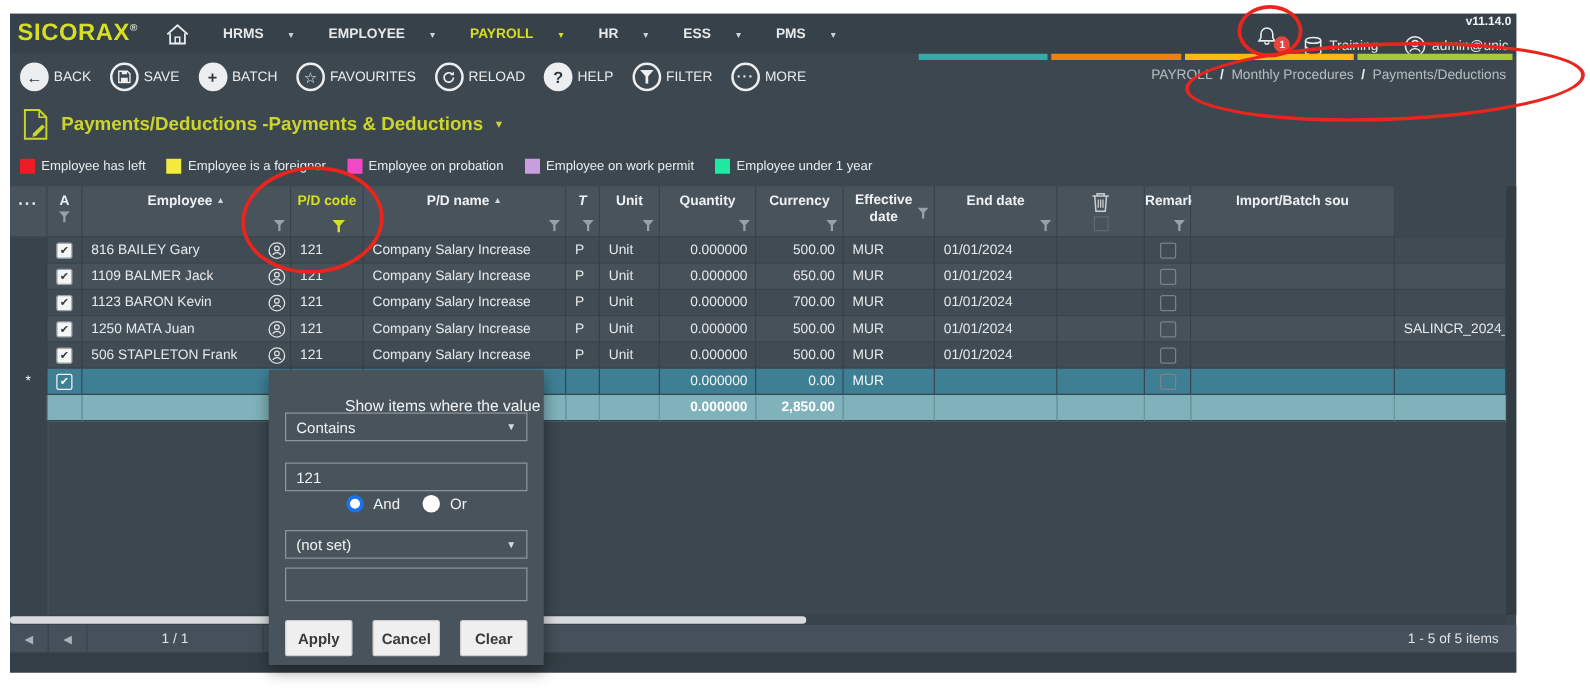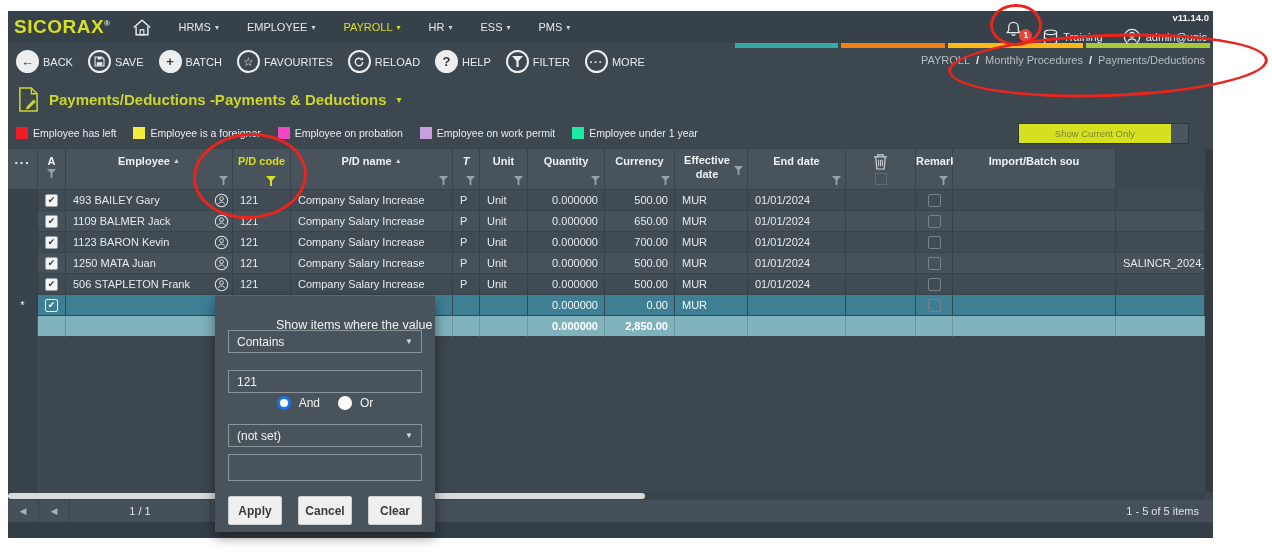--- a/index.html
+++ b/index.html
@@ -6,21 +6,21 @@
   body{font-family:"Liberation Sans","DejaVu Sans",sans-serif;background:#fff;}
   .page{position:relative;width:1272px;height:556px;background:#fff;overflow:hidden;padding-left:44px;}
   .app{position:absolute;left:8px;top:11px;width:1205px;height:527px;background:#3d474f;color:#e8ebec;}
 
   
   .topbar{position:absolute;left:0;top:0;width:100%;height:32px;background:#37414a;display:flex;align-items:center;}
   .brand{margin-left:6px;font-size:19px;font-weight:bold;color:#d7df21;letter-spacing:.5px;}
   .brand sup{font-size:8px;color:#e4e7d2;}
   .home-btn{margin-left:22px;display:flex;align-items:center;cursor:pointer;}
   .mainmenu{display:flex;margin-left:26px;gap:28px;}
-  .menu-item{font-size:11px;font-weight:normal;color:#e6e9ea;display:flex;align-items:center;gap:4px;cursor:pointer;}
+  .menu-item{font-size:11px;font-weight:bold;color:#e6e9ea;display:flex;align-items:center;gap:20px;cursor:pointer;}
   .menu-item .caret{font-size:8px;color:#cfd4d7;}
   .menu-item.active{color:#d7df21;}
   .menu-item.active .caret{color:#d7df21;}
   .top-right{position:absolute;right:6px;top:0;height:32px;display:flex;align-items:center;gap:20px;}
   .version{position:absolute;right:4px;top:1px;font-size:9.5px;font-weight:bold;color:#f2f4f5;}
   .bell-wrap{position:relative;display:flex;align-items:center;cursor:pointer;margin-top:4px;}
   .badge{position:absolute;right:-9px;bottom:-3px;min-width:13px;height:13px;border-radius:50%;background:#e8453c;color:#fff;font-size:8.5px;font-weight:bold;display:flex;align-items:center;justify-content:center;}
   .env,.user{display:flex;align-items:center;gap:5px;font-size:11px;color:#e8ebec;cursor:pointer;margin-top:20px;}
 
   
@@ -270,24 +270,20 @@
           <span class="legend-label">Employee on probation</span>
         </span>
       <span class="legend-item">
           <span class="swatch" style="background: rgb(199, 159, 223);"></span>
           <span class="legend-label">Employee on work permit</span>
         </span>
       <span class="legend-item">
           <span class="swatch" style="background: rgb(31, 232, 162);"></span>
           <span class="legend-label">Employee under 1 year</span>
         </span>
-      <span class="sco">
-        <span class="sco-label">Show Current Only</span>
-        <span class="sco-grip"></span>
-      </span>
     </div>
 
     <div class="grid">
       <div class="grid-header">
         <div class="hcell"><span class="hmore">···</span></div>
         <div class="hcell" style="display:flex;flex-direction:column;align-items:center;gap:2px;">
             <span>A</span>
             <svg class="funnel" style="position:static;" width="9" height="9" viewBox="0 0 10 10">
               <path d="M0 0h10L6 4.5V10H4V4.5z"></path>
             </svg>
@@ -331,21 +327,21 @@
             </svg></div>
         <div class="hcell"><span>Import/Batch sou</span></div>
       </div>
       <div>
           <div class="grow data odd">
             <div class="cell c-rowheader"></div>
             <div class="cell c-select">
               <span class="checkbox checked">✔</span>
             </div>
             <div class="cell c-employee">
-              <span class="emp-name">493 BAILEY Gary</span>
+              <span class="emp-name">816 BAILEY Gary</span>
               <span class="person-icon">
                 <svg width="15" height="15" viewBox="0 0 20 20">
                   <circle cx="10" cy="10" r="8.3" fill="none" stroke="#dde2e4" stroke-width="1.4"></circle>
                   <circle cx="10" cy="7.6" r="2.5" fill="none" stroke="#dde2e4" stroke-width="1.3"></circle>
                   <path d="M5.8 14.6c1.2-3.4 7.2-3.4 8.4 0" fill="none" stroke="#dde2e4" stroke-width="1.3"></path>
                 </svg>
               </span>
             </div>
             <div class="cell c-pdcode">121</div>
             <div class="cell c-pdname">Company Salary Increase</div>

